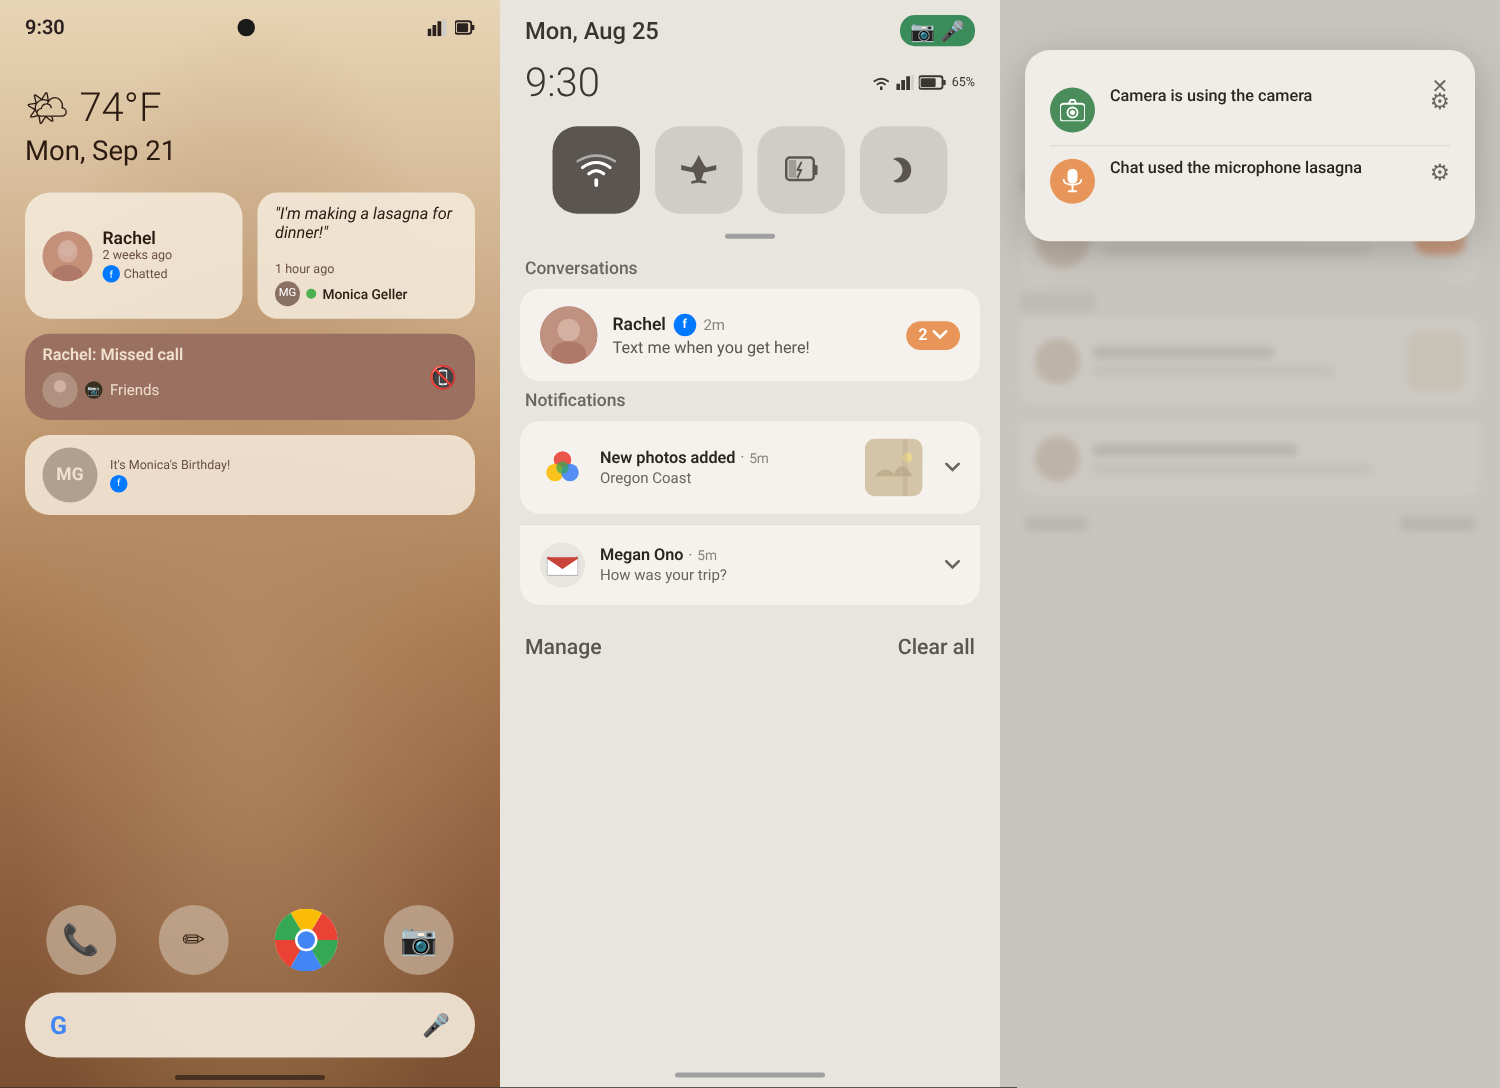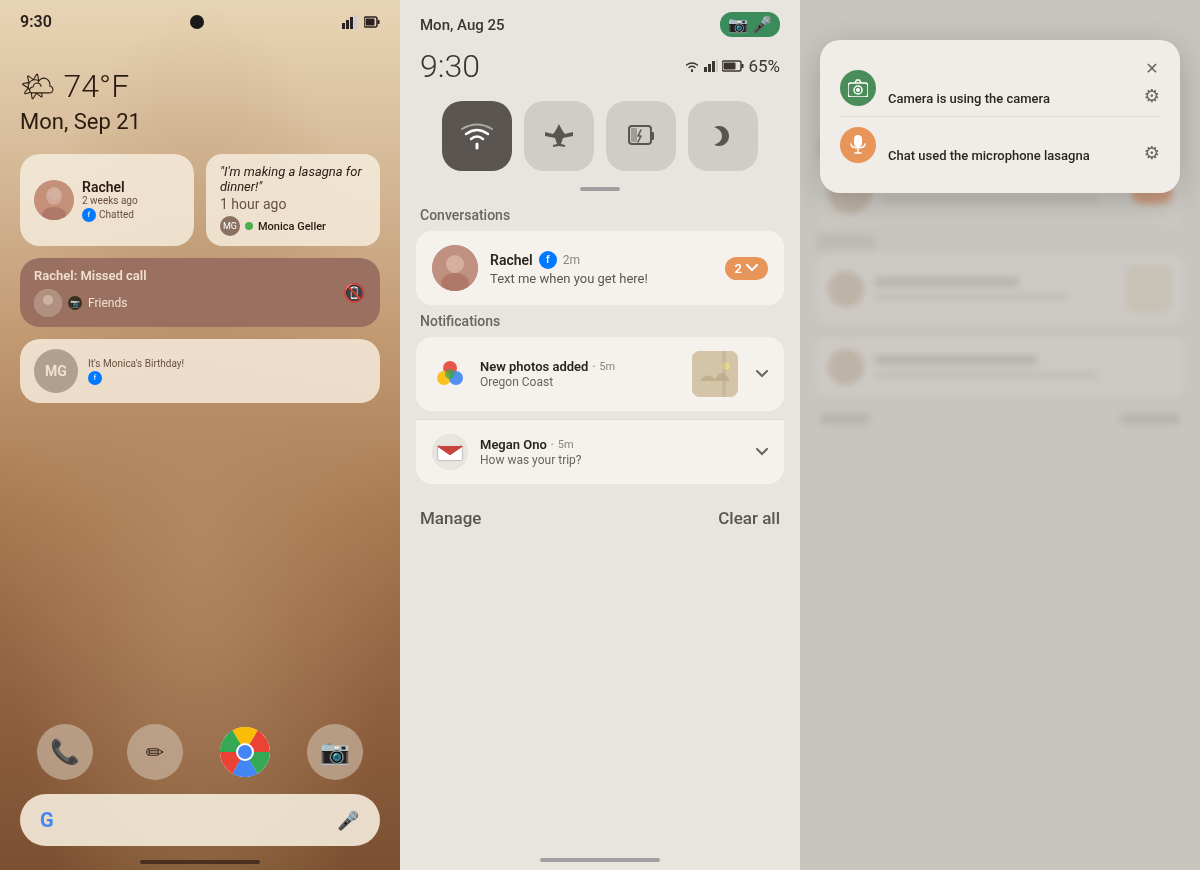--- a/index.html
+++ b/index.html
@@ -109,21 +109,21 @@
     .contact-sub { font-size: 10px; color: #6a5040; }
     .contact-status { font-size: 10px; color: #6a5040; display: flex; align-items: center; gap: 3px; margin-top: 2px; }
 
     .quote-bubble {
       background: rgba(245,235,220,0.85);
       border-radius: 16px;
       padding: 10px 14px;
     }
 
     .quote-text { font-size: 13px; color: #2a1a10; font-style: italic; }
-    .quote-meta { font-size: 14px; color: #6a5040; margin-top: 2px; }
+    .quote-meta { font-size: 10px; color: #6a5040; margin-top: 16px; }
 
     .missed-call-bubble {
       background: #9a7060;
       border-radius: 20px;
       padding: 10px 14px;
       display: flex;
       align-items: center;
       justify-content: space-between;
       margin-bottom: 12px;
     }
@@ -218,21 +218,21 @@
       overflow: hidden;
     }
 
     .notif-status-bar {
       padding: 12px 20px 8px;
       display: flex;
       align-items: center;
       justify-content: space-between;
     }
 
-    .notif-date { font-size: 15px; color: #3a3530; font-weight: 500; }
+    .notif-date { font-size: 19px; color: #3a3530; font-weight: 500; }
 
     .notif-status-right {
       display: flex;
       align-items: center;
       gap: 6px;
     }
 
     .active-pill {
       background: #3a8c5a;
       border-radius: 12px;
@@ -448,21 +448,21 @@
       display: flex;
       align-items: center;
       justify-content: center;
       font-size: 16px;
       color: #6a6560;
       cursor: pointer;
     }
 
     .perm-item {
       display: flex;
-      align-items: flex-end;
+      align-items: flex-start;
       gap: 12px;
       padding: 10px 0;
     }
 
     .perm-item + .perm-item {
       border-top: 1px solid #e0ddd8;
     }
 
     .perm-icon {
       width: 36px;
@@ -662,21 +662,21 @@
         <rect x="0" y="7" width="3" height="5" fill="#3a3530"></rect>
         <rect x="4" y="4" width="3" height="8" fill="#3a3530"></rect>
         <rect x="8" y="1" width="3" height="11" fill="#3a3530"></rect>
         <rect x="12" y="0" width="2" height="12" fill="#ccc"></rect>
       </svg>
       <svg width="22" height="12" viewBox="0 0 22 12">
         <rect x="0" y="1" width="19" height="10" rx="2" fill="none" stroke="#3a3530" stroke-width="1.5"></rect>
         <rect x="19.5" y="4" width="2" height="4" fill="#3a3530"></rect>
         <rect x="1.5" y="2.5" width="12" height="7" rx="1" fill="#3a3530"></rect>
       </svg>
-      <span style="font-size:17px;color:#3a3530;">65%</span>
+      <span style="font-size:10px;color:#3a3530;">65%</span>
     </div>
   </div>
 
   <div class="quick-tiles">
     <div class="quick-tile active">
       <svg width="32" height="28" viewBox="0 0 32 28">
         <path d="M16 22 L16 26" stroke="white" stroke-width="3" stroke-linecap="round"></path>
         <path d="M10 17 Q16 12 22 17" fill="none" stroke="white" stroke-width="2.5" stroke-linecap="round"></path>
         <path d="M5 12 Q16 4 27 12" fill="none" stroke="white" stroke-width="2.5" stroke-linecap="round"></path>
         <path d="M1 7 Q16 -2 31 7" fill="none" stroke="rgba(255,255,255,0.5)" stroke-width="2" stroke-linecap="round"></path>

